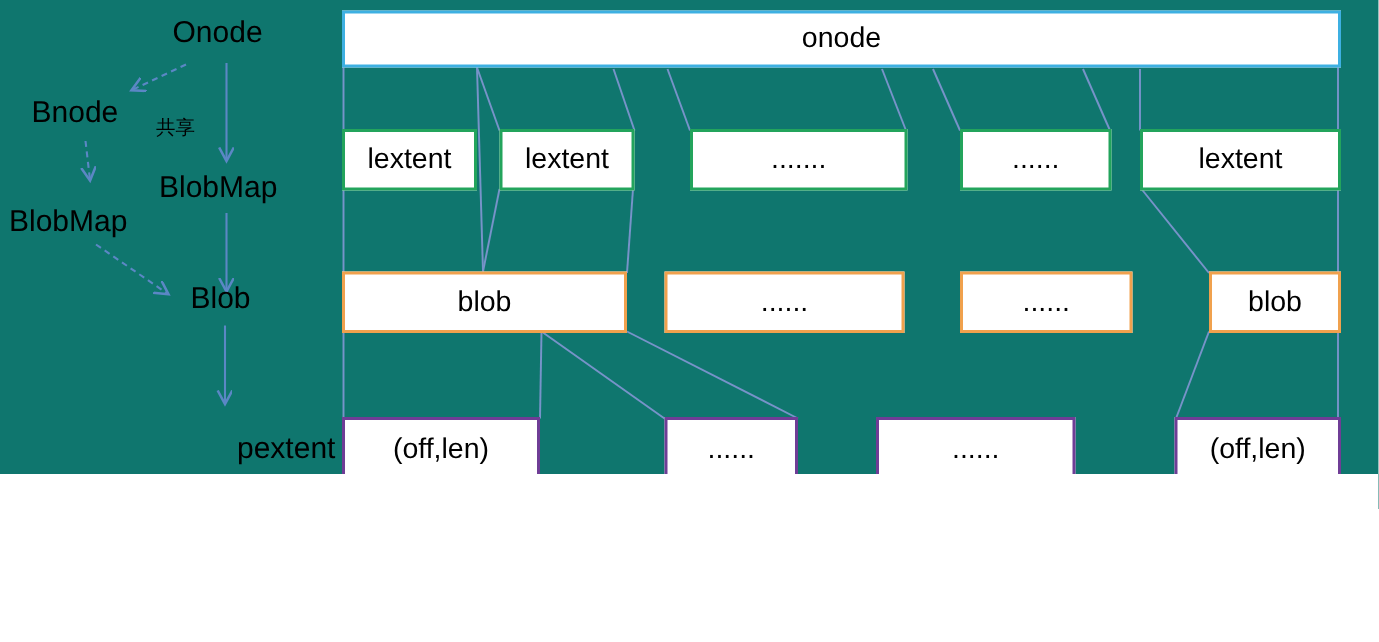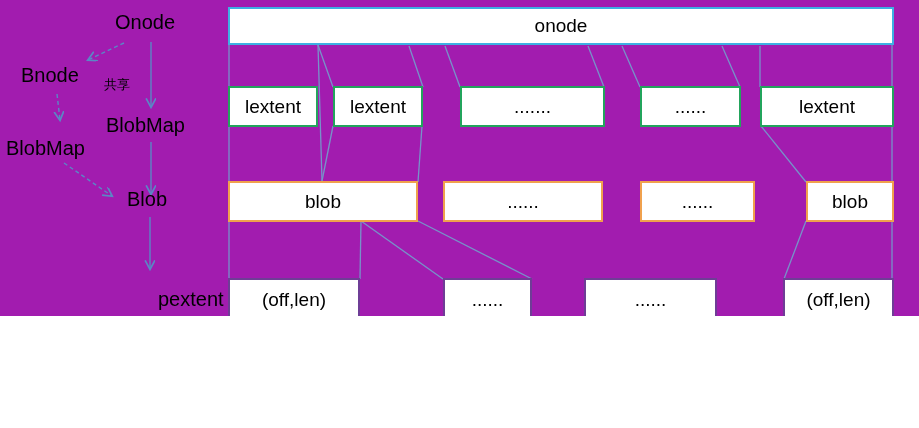--- a/index.html
+++ b/index.html
@@ -1,16 +1,16 @@
 <!DOCTYPE html>
 <html style="--onode-border: #3EB0E2; --lextent-border: #23A45C; --blob-border: #F0A14D; --pextent-border: #6F3D96; --disk-border: #2E75B6; --connector: #7793C9; --arrow: #5B87C5; --text: #000000; --watermark: #D6D6D6;"><head>
 <meta charset="utf-8">
 <style>
   html,body{margin:0;padding:0;background:#fff;}
-  #stage{position:relative;width:919px;height:316px;background:#a21caf;overflow:hidden;
+  #stage{position:relative;width:919px;height:316px;background:#0f766e;overflow:hidden;
          font-family:"Liberation Sans", sans-serif;color:#000;}
   svg.overlay{position:absolute;left:0;top:0;z-index:1;}
   .box{position:absolute;box-sizing:border-box;background:#fff;display:flex;
        align-items:center;justify-content:center;font-size:19px;z-index:2;}
   .box.b-onode{border:2px solid var(--onode-border,#3EB0E2);}
   .box.b-lextent{border:2px solid var(--lextent-border,#23A45C);text-align:right;}
   .box.b-blob{border:2px solid var(--blob-border,#F0A14D);}
   .box.b-pextent{border:2px solid var(--pextent-border,#6F3D96);}
   .box.b-disk{border:2px solid var(--disk-border,#2E75B6);font-size:20px;}
   .lbl{position:absolute;font-size:20px;white-space:nowrap;z-index:2;}

